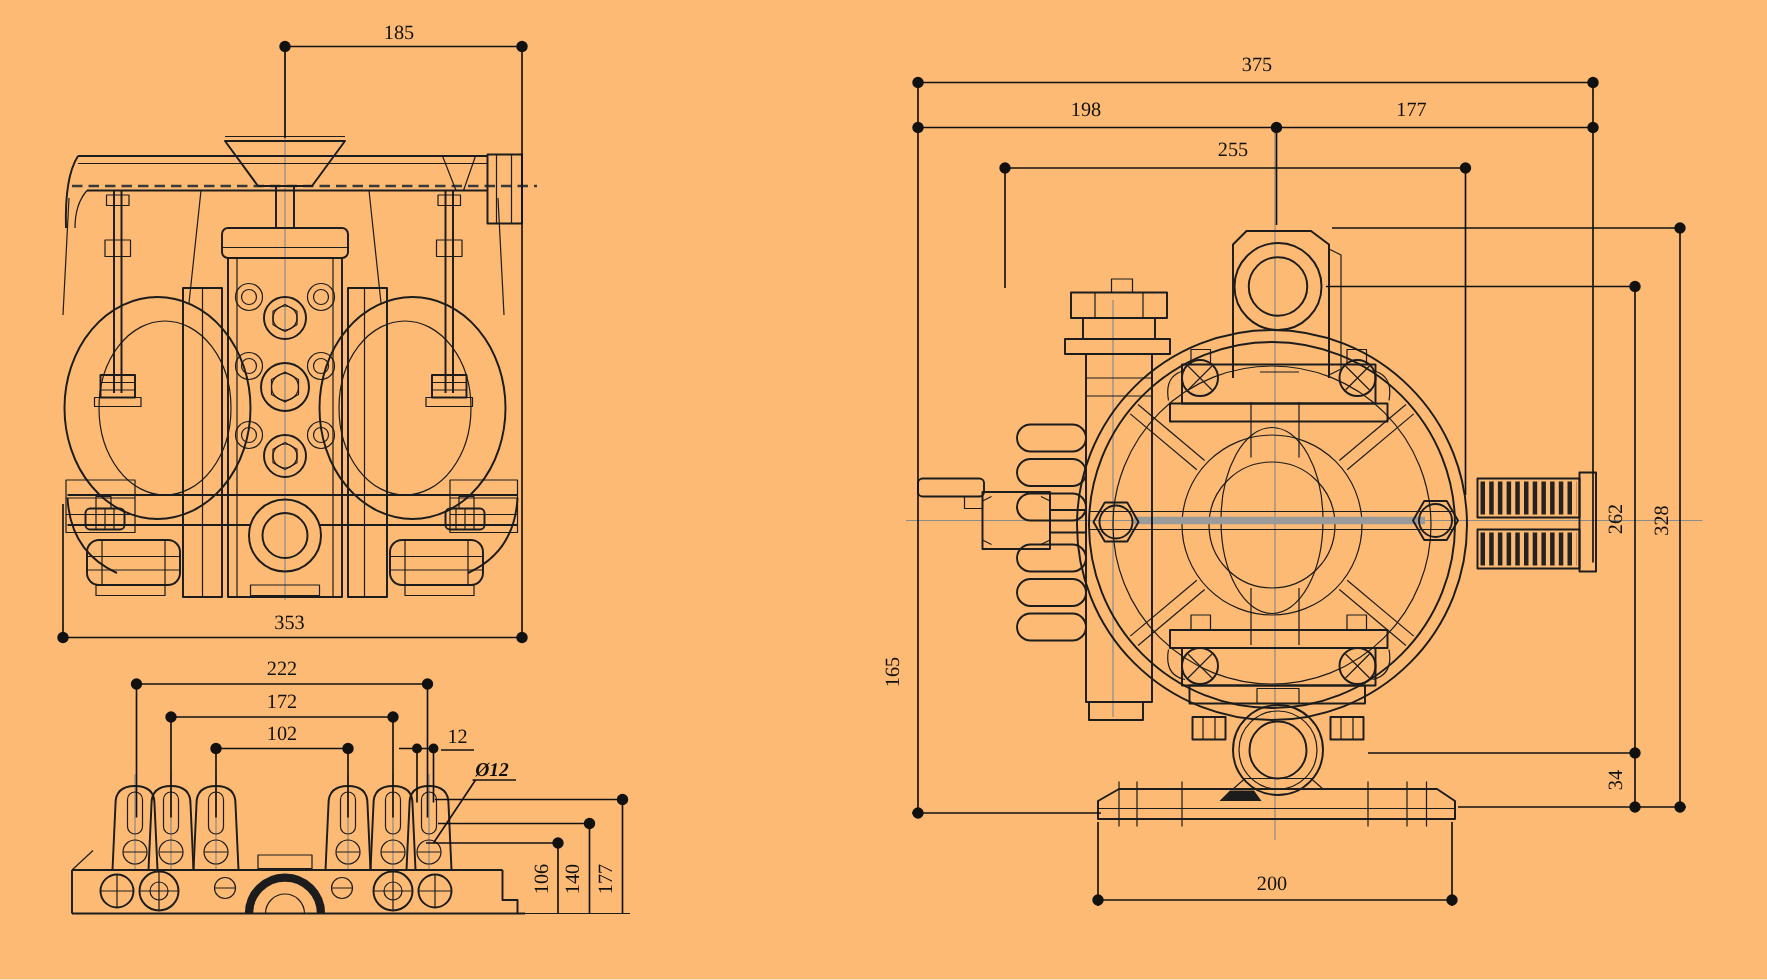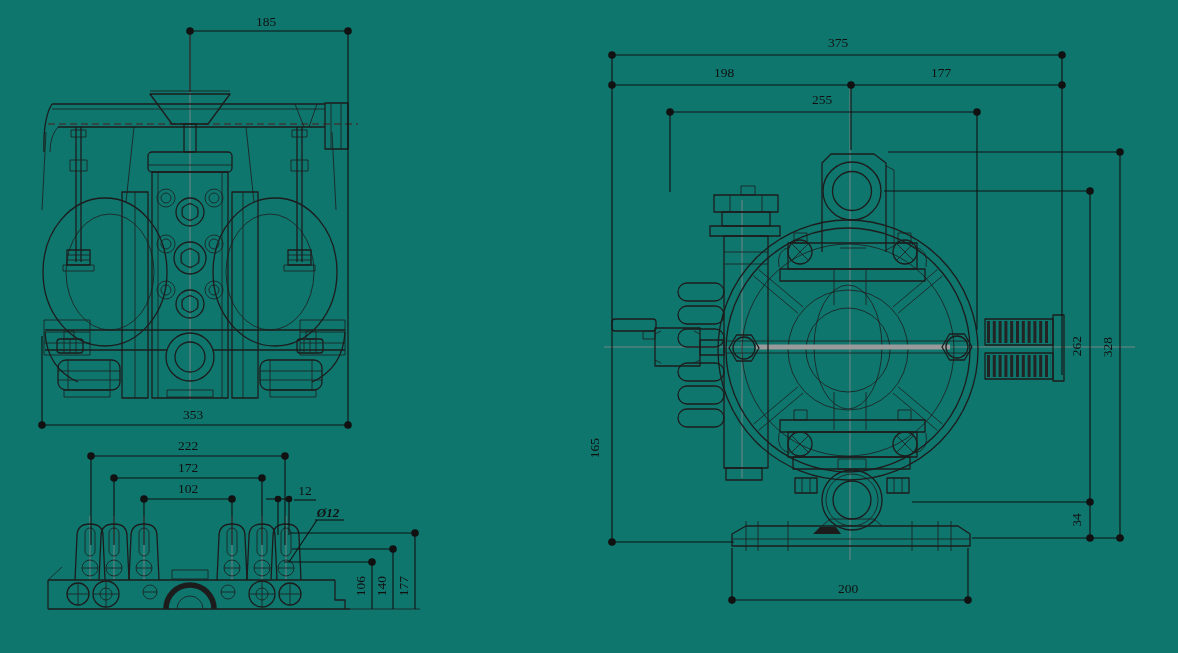--- a/index.html
+++ b/index.html
@@ -1,16 +1,16 @@
 <!DOCTYPE html>
 <html><head>
 <meta charset="utf-8">
 <style>
   html,body { margin:0; padding:0; background:#ffffff; }
-  .canvas { position:relative; width:1178px; height:653px; background:#0f766e; overflow:hidden; }
+  .canvas { position:relative; width:1178px; height:653px; background:#fdba74; overflow:hidden; }
   svg { display:block; }
   .o  { fill:none; stroke:#1c1c1c; stroke-width:1.3; stroke-linejoin:round; }
   .t  { fill:none; stroke:#1c1c1c; stroke-width:0.8; stroke-linejoin:round; }
   .c  { fill:none; stroke:#8a8a8a; stroke-width:0.8; }
   .d  { fill:none; stroke:#111111; stroke-width:1.1; }
   .dash { fill:none; stroke:#3a3a3a; stroke-width:1.6; stroke-dasharray:7 4; }
   .rod { stroke:#9a9a9a; stroke-width:5; }
   .thread { stroke:#232323; }
   .dot { fill:#111111; stroke:none; }
   .fillink { fill:#1c1c1c; stroke:none; }

